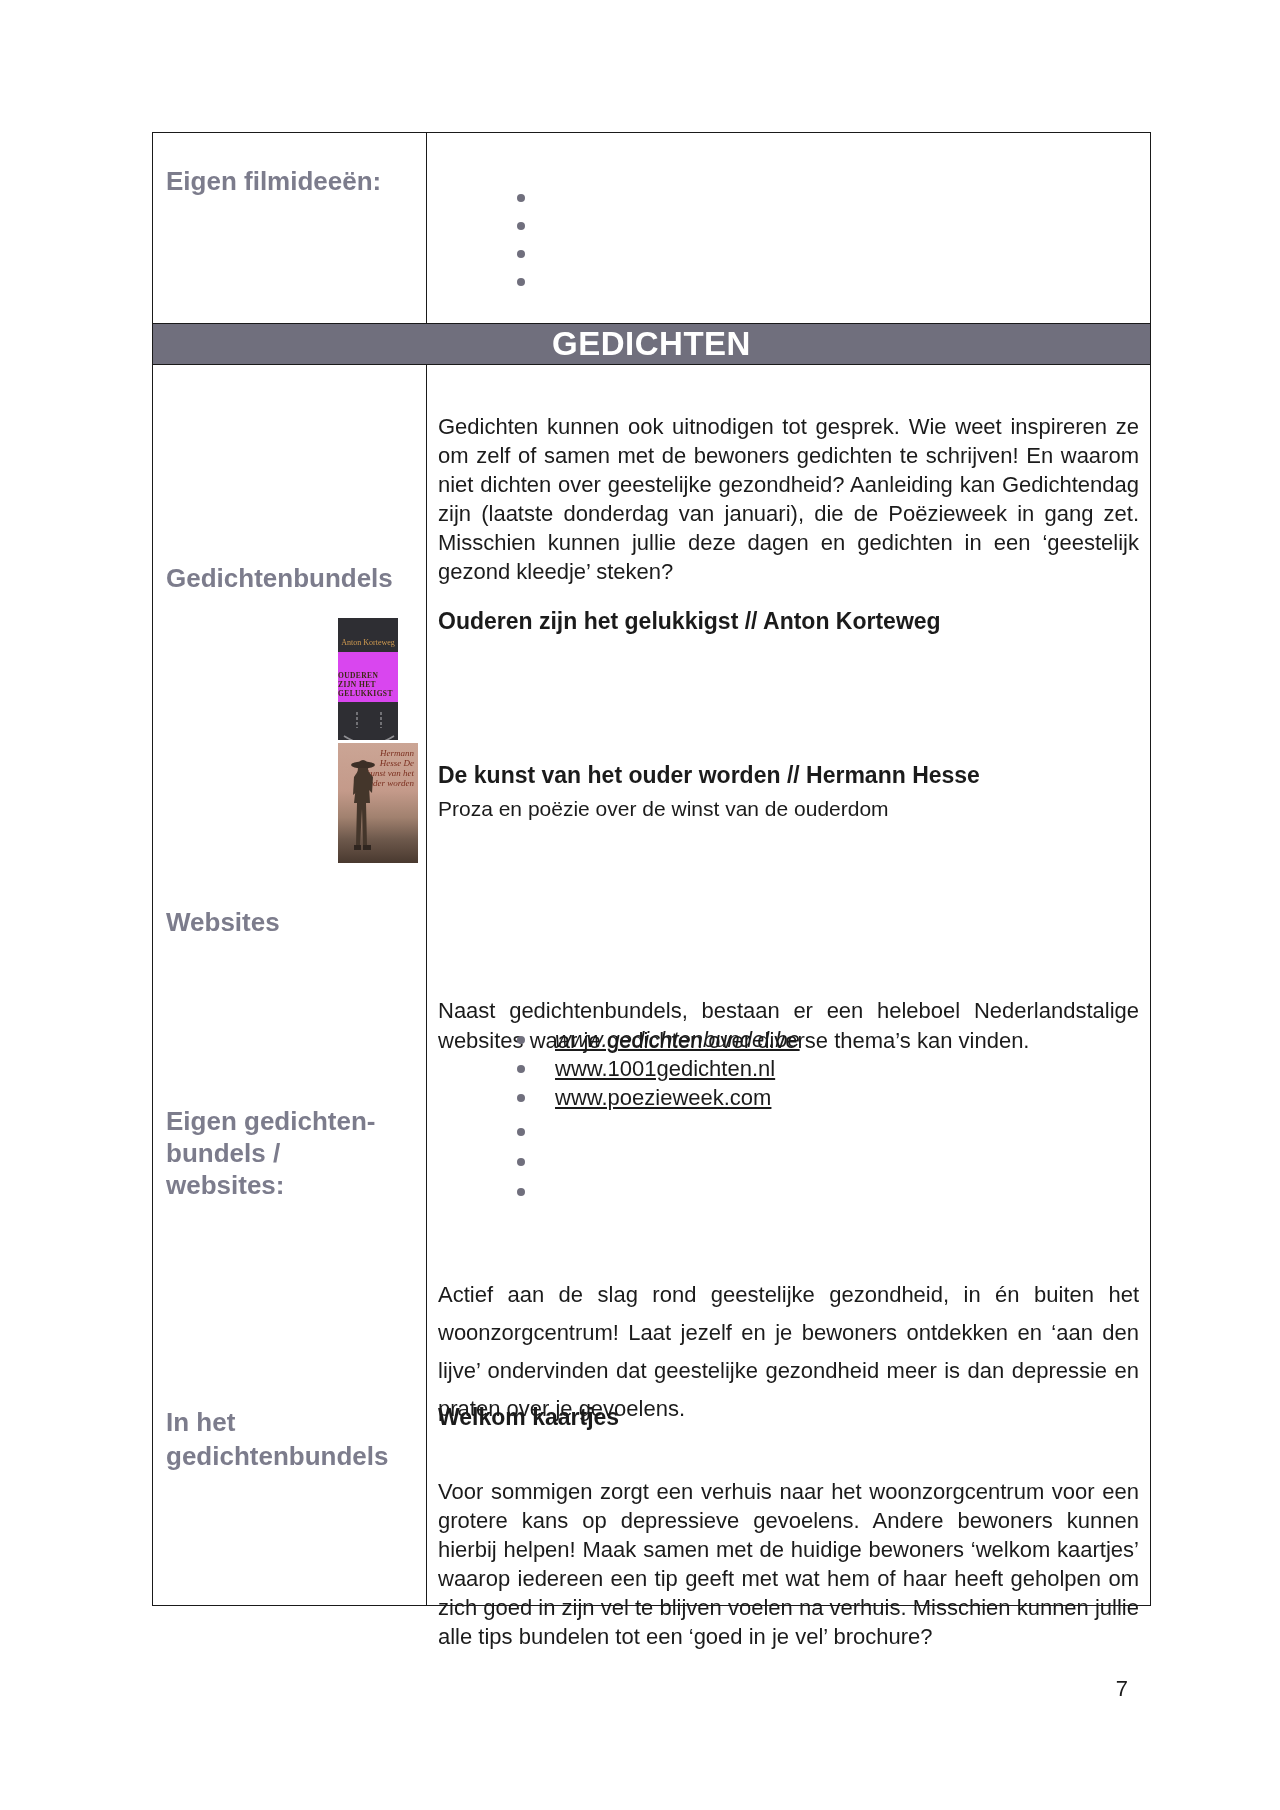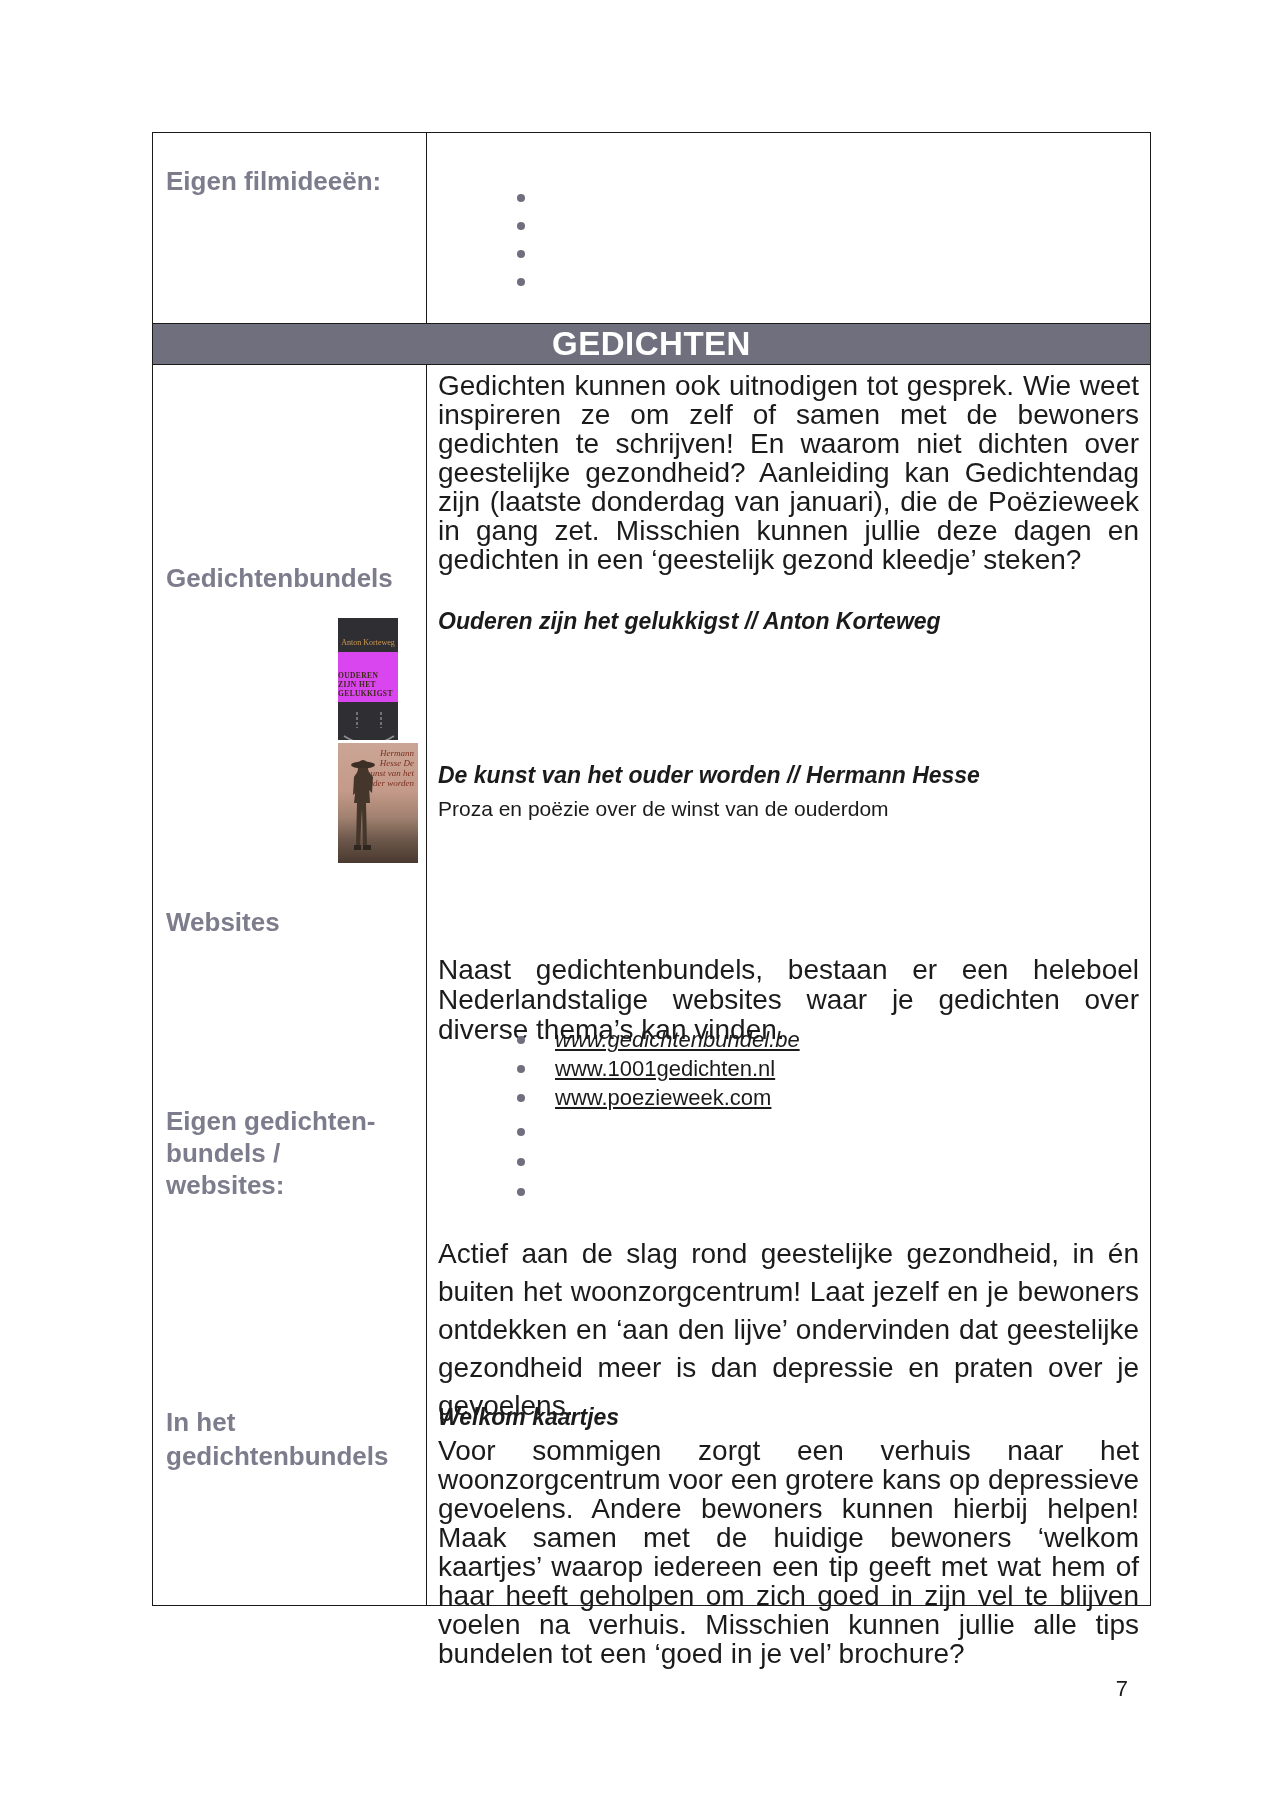--- a/index.html
+++ b/index.html
@@ -37,26 +37,27 @@
     font-weight:bold;font-size:33px;letter-spacing:0.5px;
   }
 
   .lab{
     position:absolute;left:13px;
     color:#7c7c8c;font-weight:bold;font-size:26px;line-height:32px;
   }
 
   .body-text{
     position:absolute;left:11px;right:11px;
-    font-size:28px;line-height:29px;
+    font-size:22px;line-height:29px;
     text-align:justify;
+    margin-top:41px;
   }
   .bold-title{
     position:absolute;left:11px;right:11px;
-    font-size:23px;font-weight:bold;line-height:29px;font-style:italic;
+    font-size:23px;font-weight:bold;line-height:29px;
   }
   .subtitle{
     position:absolute;left:11px;right:11px;
     font-size:21px;line-height:28px;
   }
 
   .dot{
     display:inline-block;width:8px;height:8px;border-radius:50%;
     background:#706f7d;vertical-align:middle;
   }

